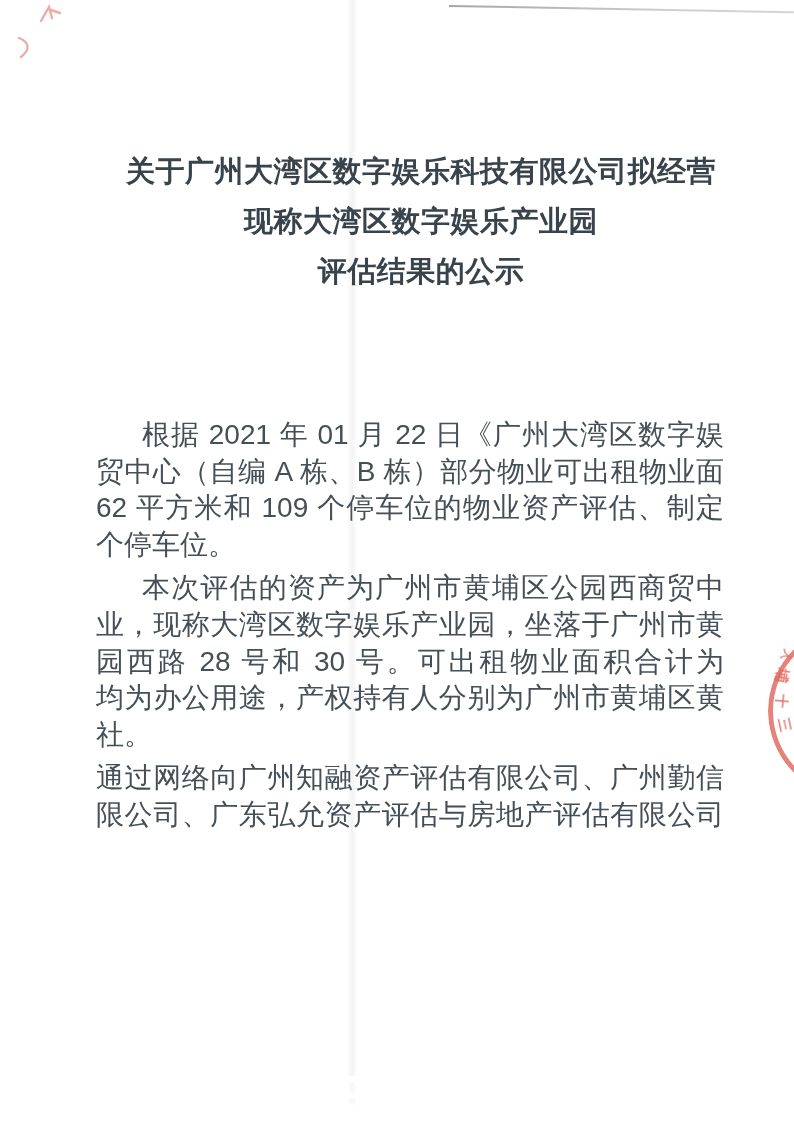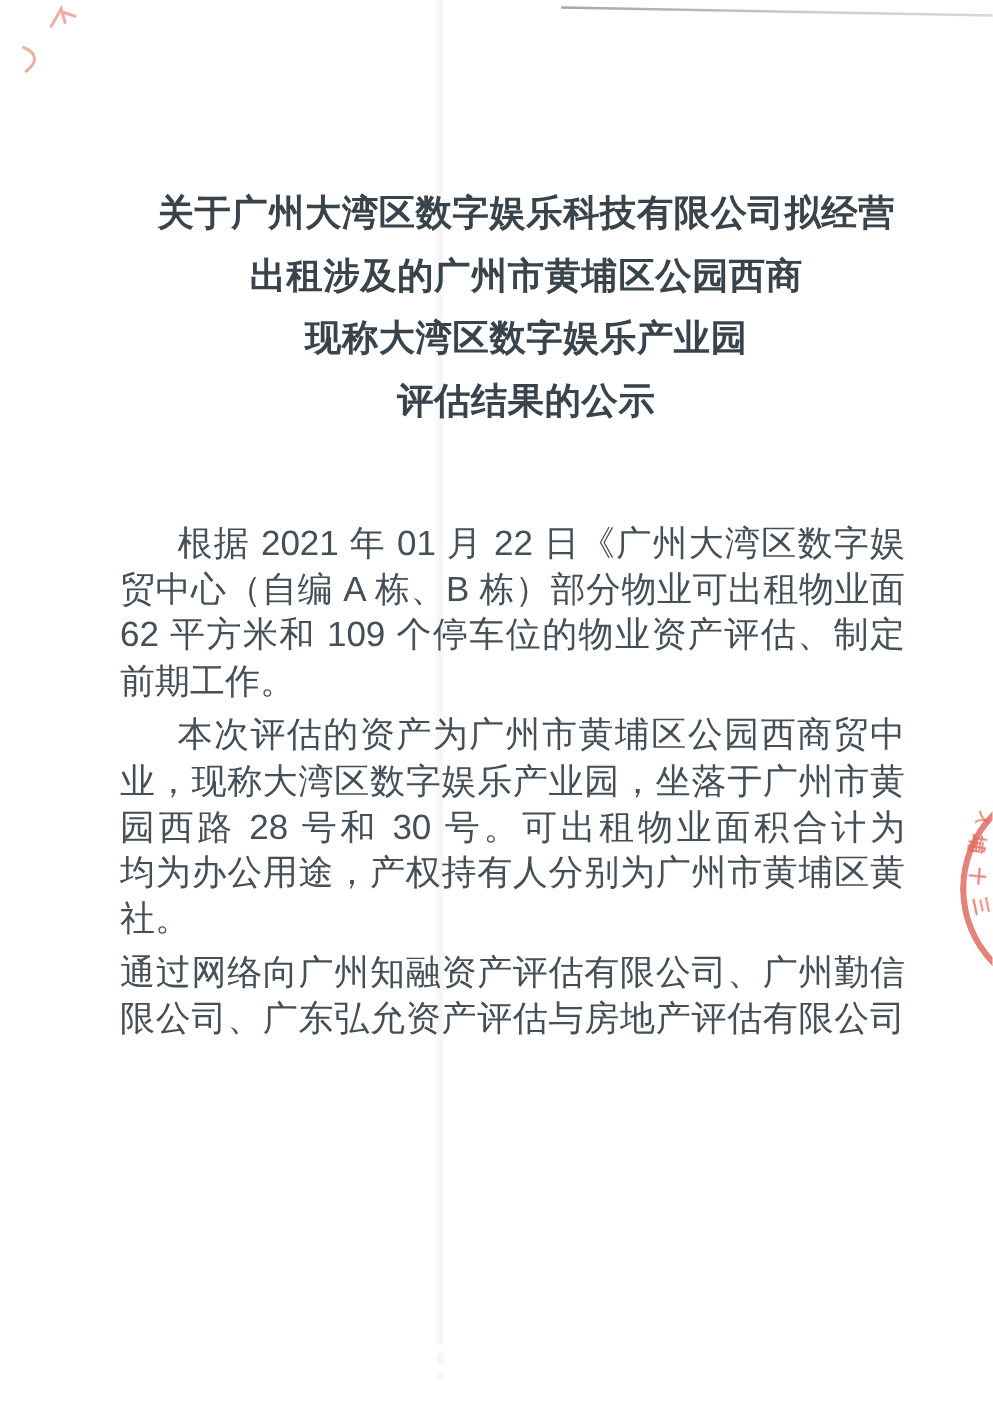--- a/index.html
+++ b/index.html
@@ -95,31 +95,30 @@
 
   <svg class="red-mark rm1" width="26" height="20" viewBox="0 0 26 20">
     <path d="M3,17 L11,3 L14,14 M13,6 L22,9" fill="none" stroke="#e2685c" stroke-width="2.4" stroke-linecap="round"></path>
   </svg>
   <svg class="red-mark rm2" width="20" height="25" viewBox="0 0 20 25">
     <path d="M4,3 C14,7 16,14 6,22" fill="none" stroke="#e2685c" stroke-width="2.4" stroke-linecap="round"></path>
   </svg>
 
   <h1 class="title-block" style="margin:0;font-weight:700;">
       <span class="tline">关于广州大湾区数字娱乐科技有限公司拟经营</span>
-      <span class="tline">出租涉及的广州市黄埔区公园西商</span>
       <span class="tline">现称大湾区数字娱乐产业园</span>
       <span class="tline">评估结果的公示</span>
     </h1>
 
   <div class="body-block">
       <div class="paragraph">
         <div class="bline first">根据 2021 年 01 月 22 日《广州大湾区数字娱乐科技有限</div>
         <div class="bline">贸中心（自编 A 栋、B 栋）部分物业可出租物业面积共计 15,5</div>
         <div class="bline">62 平方米和 109 个停车位的物业资产评估、制定出租方案等</div>
-        <div class="bline endl">前期工作。</div>
+        <div class="bline endl">个停车位。</div>
       </div>
       <div class="paragraph">
         <div class="bline first">本次评估的资产为广州市黄埔区公园西商贸中心部分物</div>
         <div class="bline">业，现称大湾区数字娱乐产业园，坐落于广州市黄埔区黄埔公</div>
         <div class="bline">园西路 28 号和 30 号。可出租物业面积合计为 15,562 平方米</div>
         <div class="bline">均为办公用途，产权持有人分别为广州市黄埔区黄埔街下沙股</div>
         <div class="bline endl">社。</div>
       </div>
       <div class="paragraph">
         <div class="bline">通过网络向广州知融资产评估有限公司、广州勤信资产评估有</div>

